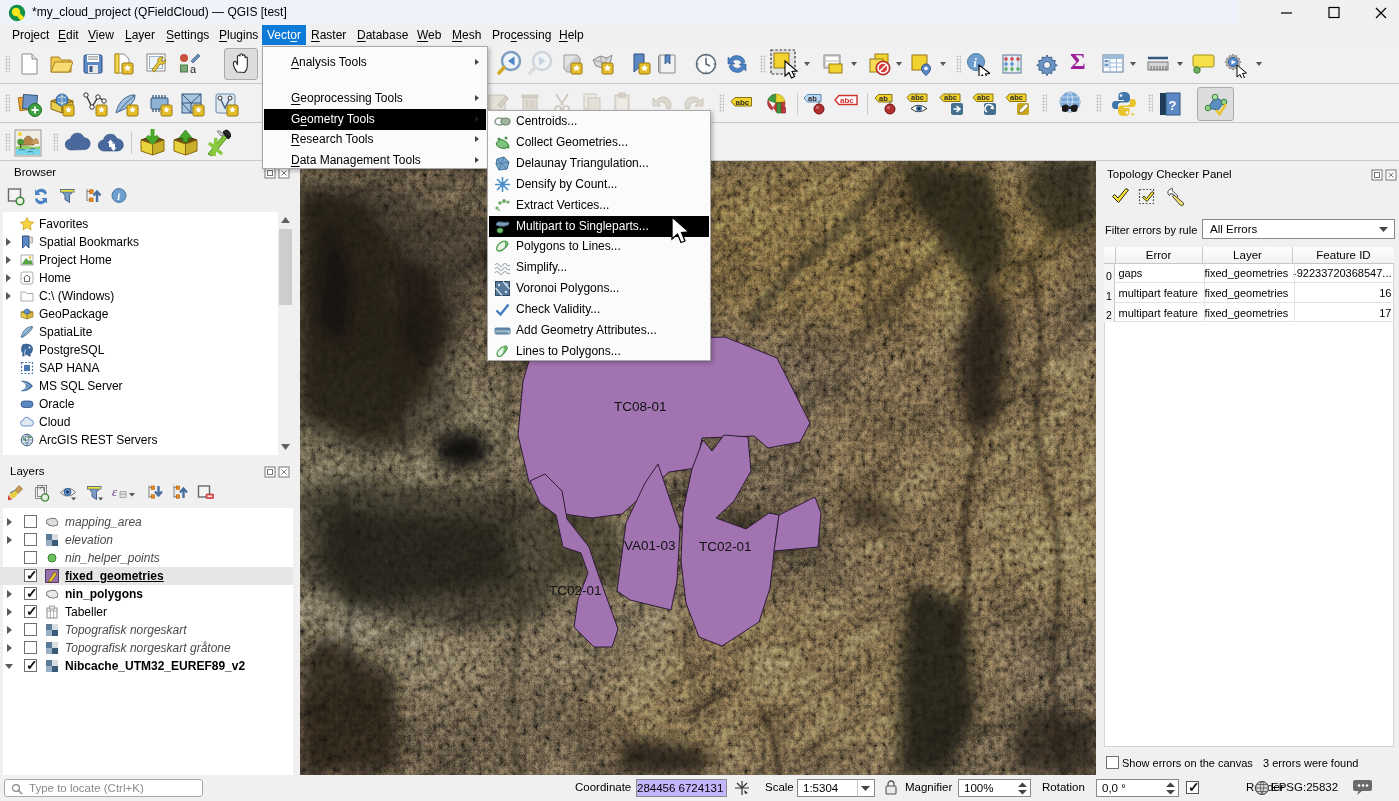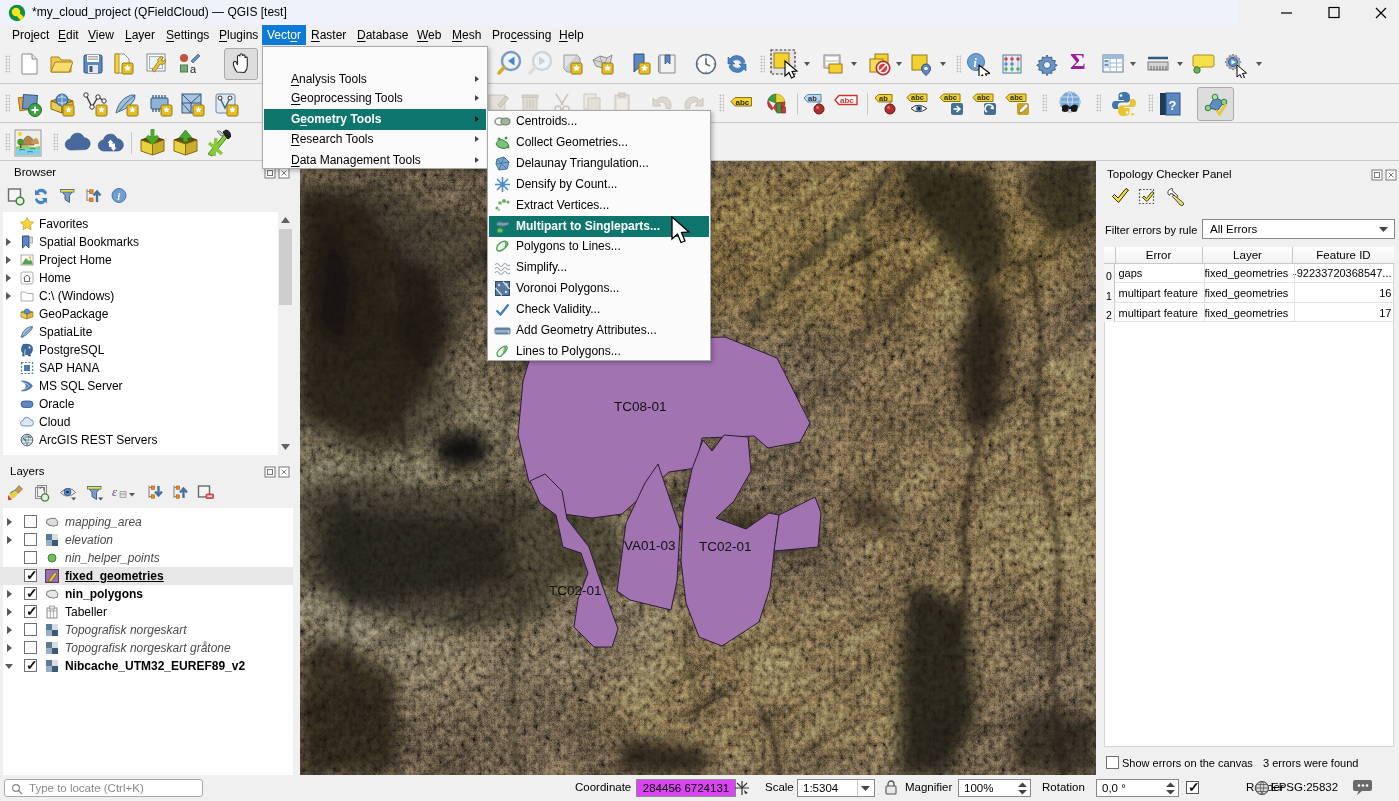--- a/index.html
+++ b/index.html
@@ -30,21 +30,21 @@
 
 .panel { position:absolute; background:#f0f0f0; }
 .ptitle { position:absolute; font-size:11.5px; color:#000; }
 .white { background:#fff; }
 
 #statusbar { position:absolute; left:0; top:775px; width:1399px; height:26px; background:#f0f0f0; font-size:11.5px; }
 
 .menu { position:absolute; background:#fbfbfb; border:1px solid #a8a8a8; box-shadow:2px 2px 4px rgba(0,0,0,0.25); z-index:50; }
 .mi { position:absolute; left:1px; right:1px; height:21px; line-height:21px; font-size:12px; color:#000; }
 .mi .txt { position:absolute; left:27px; top:0; }
-.mi.hl { background:#0f766e; color:#fff;font-weight:bold; }
+.mi.hl { background:#000000; color:#fff; }
 .mi .arrow { position:absolute; right:7px; top:7px; width:0; height:0; border-top:3.5px solid transparent; border-bottom:3.5px solid transparent; border-left:4px solid #444; }
 .mi.hl .arrow { border-left-color:#1a1a1a; }
 .mi u { text-decoration:underline; text-underline-offset:2px; }
 .micon { position:absolute; left:5px; top:2px; width:17px; height:17px; }
 
 .trow { position:absolute; left:0; height:18px; width:100%; }
 .trow .lbl { position:absolute; left:39px; top:2px; font-size:12px; white-space:nowrap; }
 .trow .ticon { position:absolute; left:20px; top:2px; width:14px; height:14px; }
 .trow .arr { position:absolute; left:6px; top:5px; width:0; height:0; border-top:4px solid transparent; border-bottom:4px solid transparent; border-left:5px solid #5a5a5a; }
 .lrow { position:absolute; left:0; height:18px; width:100%; }
@@ -931,21 +931,21 @@
 
 <div id="statusbar">
   <div class="abs" style="left:4px;top:4px;width:199px;height:18px;background:#fff;border:1px solid #a8a8a8;border-radius:3px;">
     <svg class="abs" style="left:6px;top:3px" width="12" height="12" viewBox="0 0 12 12">
         <circle cx="5" cy="5" r="3.4" fill="none" stroke="#8a8a8a" stroke-width="1.2"></circle>
         <path d="M7.5 7.5 L11 11" stroke="#8a8a8a" stroke-width="1.4"></path>
       </svg>
     <span class="abs" style="left:24px;top:2px;color:#8a8a8a">Type to locate (Ctrl+K)</span>
   </div>
   <span class="abs" style="left:575px;top:6px">Coordinate</span>
-  <div class="abs" style="left:636px;top:4px;width:100px;height:18px;background:#d946ef;border:1px solid #8a8a8a;text-align:center;line-height:16px">284456 6724131</div>
+  <div class="abs" style="left:636px;top:4px;width:91px;height:18px;background:#c4b5fd;border:1px solid #8a8a8a;line-height:16px">284456 6724131</div>
   <svg class="abs" style="left:734px;top:5px" width="16" height="16" viewBox="0 0 16 16">
       <path d="M8 1 V15 M1 8 H15" stroke="#333" stroke-width="1.2"></path>
       <path d="M3 3 L8 8 M13 3 L8 8" stroke="#333" stroke-width="1.2"></path>
       <path d="M10 10 l4 3 -3 1z" fill="#333"></path>
     </svg>
   <span class="abs" style="left:765px;top:6px">Scale</span>
   <div class="abs" style="left:797px;top:4px;width:78px;height:18px;background:#fff;border:1px solid #8a8a8a;">
     <span class="abs" style="left:5px;top:2px">1:5304</span>
     <div class="abs" style="right:16px;top:0;width:1px;height:16px;background:#c8c8c8"></div>
     <svg class="abs" style="right:4px;top:6px" width="9" height="6">
@@ -983,21 +983,21 @@
   <span class="abs" style="left:1271px;top:6px">EPSG:25832</span>
   <svg class="abs" style="left:1352px;top:4px" width="21" height="18" viewBox="0 0 21 18">
       <path d="M3 1 H18 Q20 1 20 3 V10 Q20 12 18 12 H10 L5 16 L6.5 12 H3 Q1 12 1 10 V3 Q1 1 3 1 Z" fill="#6a6a6a"></path>
       <circle cx="7" cy="6.5" r="1.3" fill="#fff"></circle>
       <circle cx="11" cy="6.5" r="1.3" fill="#fff"></circle>
       <circle cx="15" cy="6.5" r="1.3" fill="#fff"></circle>
     </svg>
 </div>
 
 <div id="vmenu" class="menu" style="left:262px;top:46px;width:226px;height:123px;">
-  <div class="mi" style="top:22px">
+  <div class="mi" style="top:5px">
       <span class="txt"><u>A</u>nalysis Tools</span>
       <span class="arrow"></span>
     </div>
   <div class="mi" style="top:41px">
       <span class="txt"><u>G</u>eoprocessing Tools</span>
       <span class="arrow"></span>
     </div>
   <div class="mi hl" style="top:61.5px">
       <span class="txt">G<u>e</u>ometry Tools</span>
       <span class="arrow"></span>

